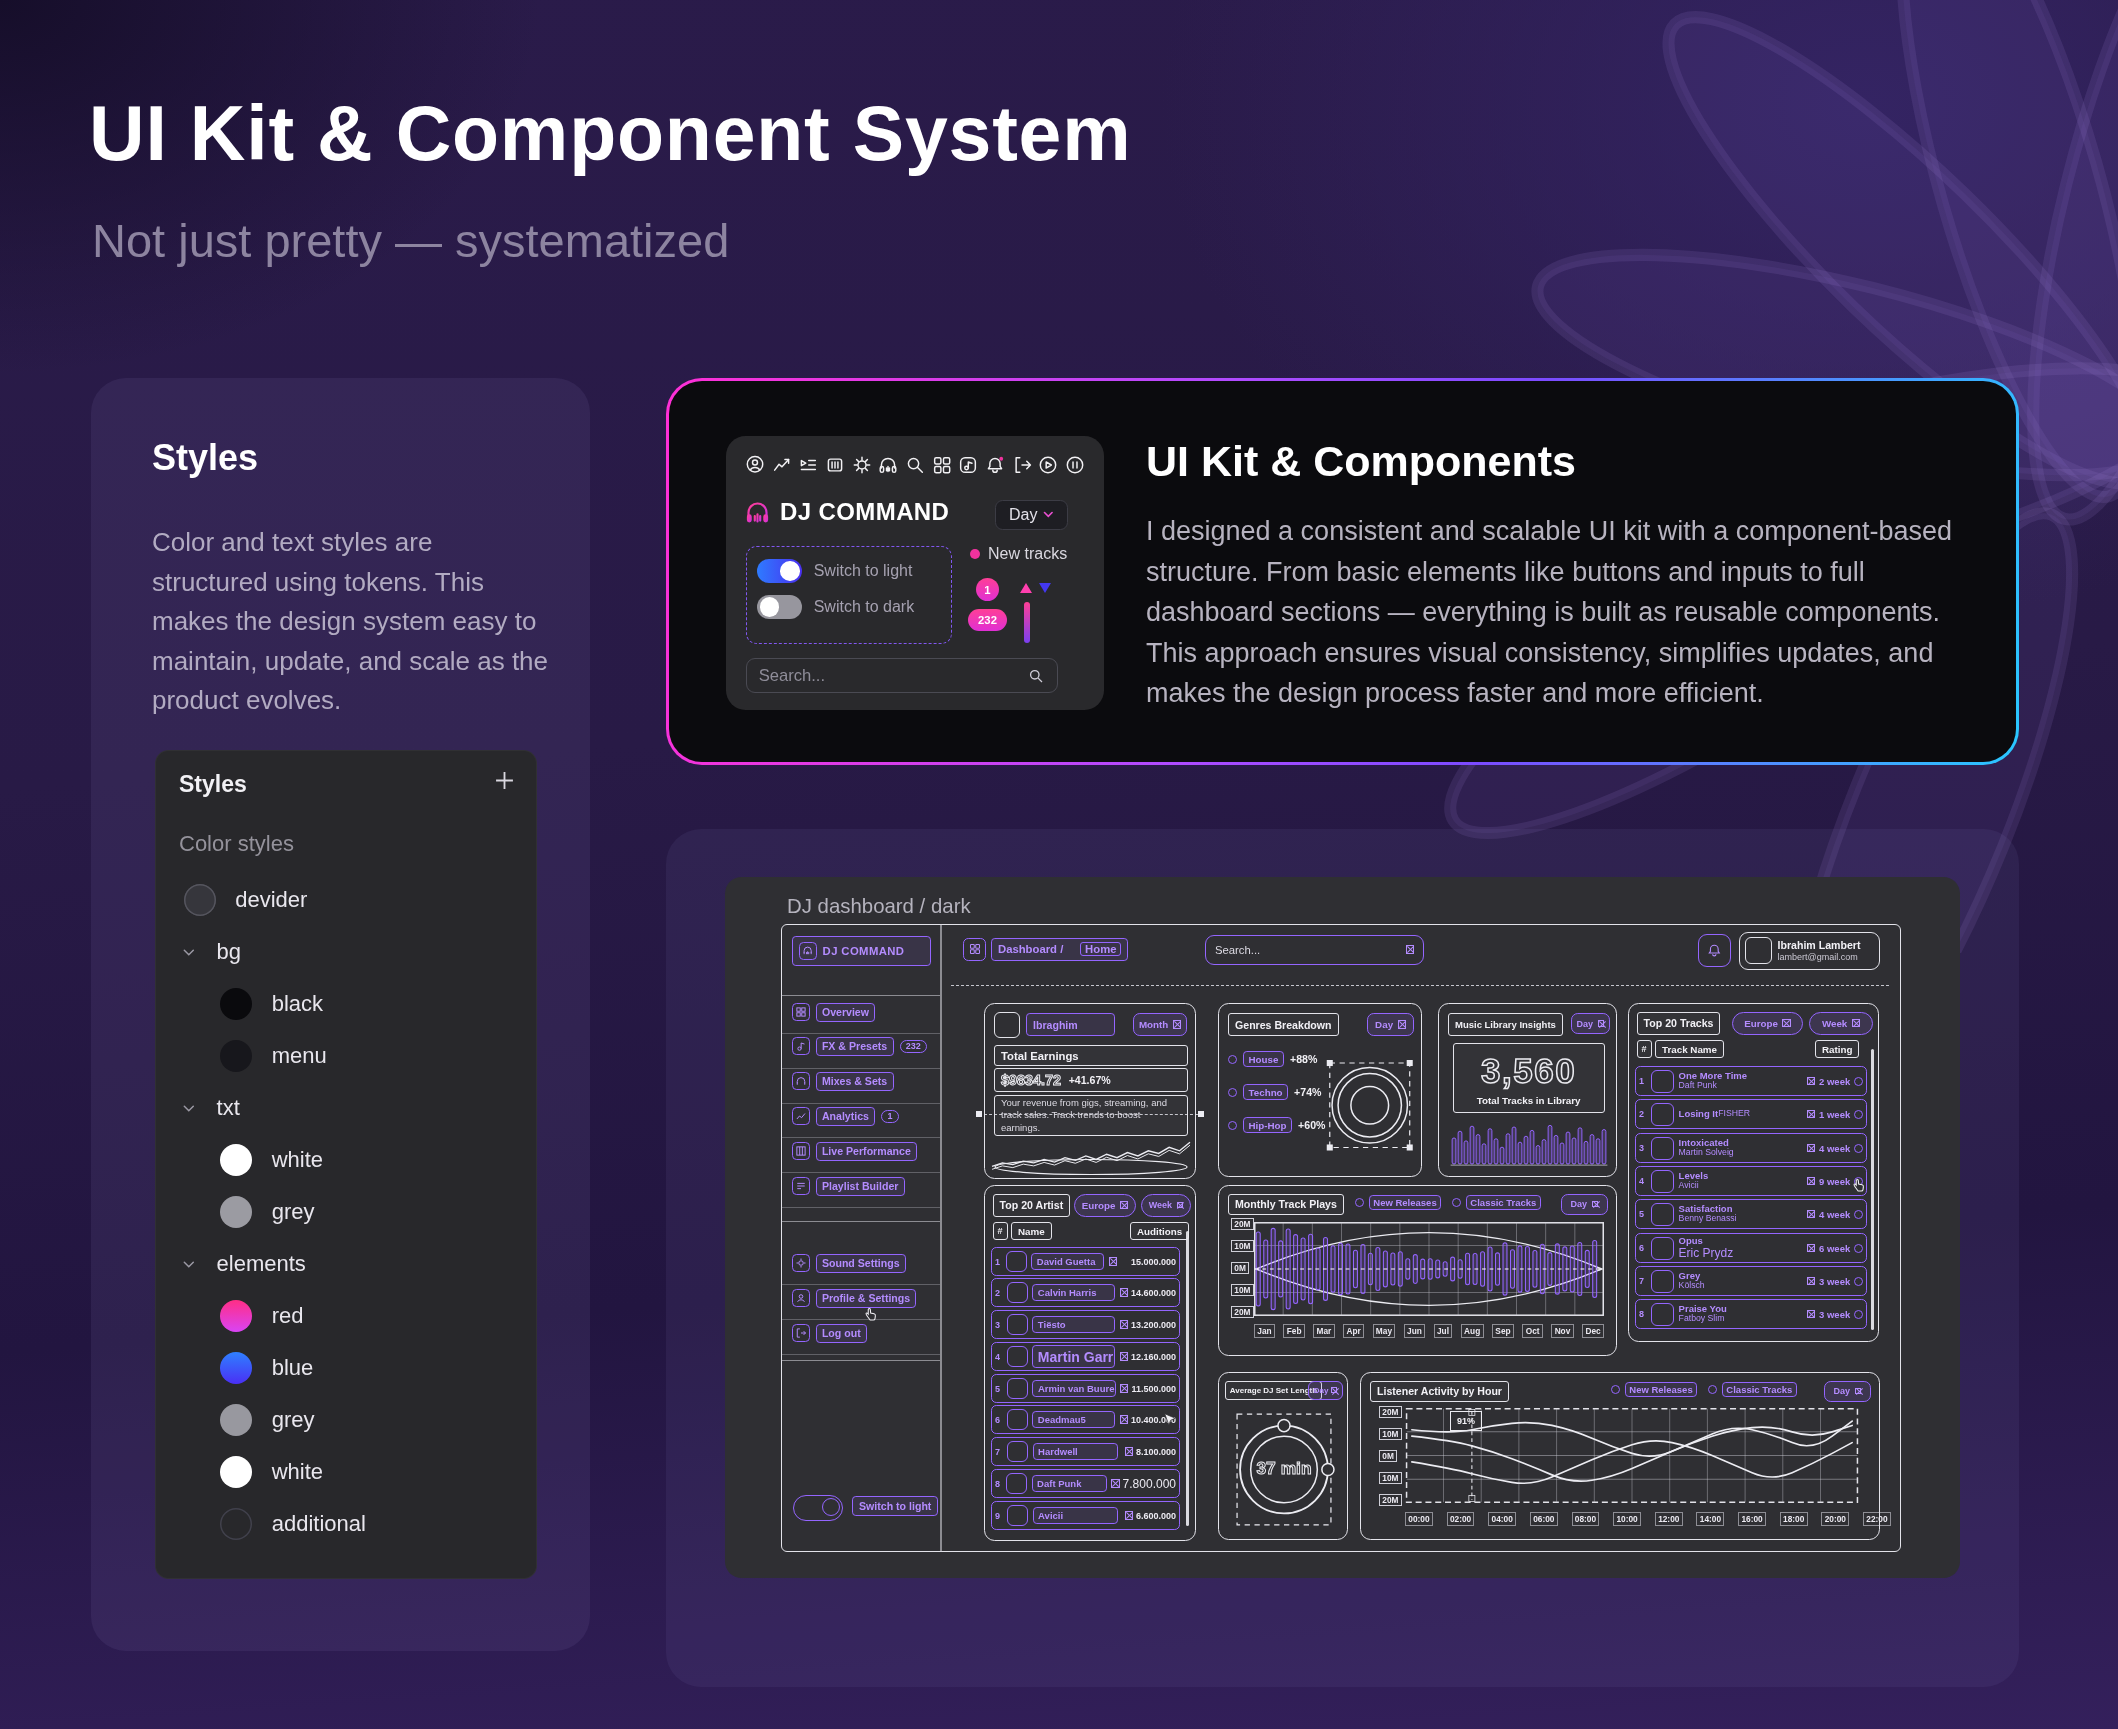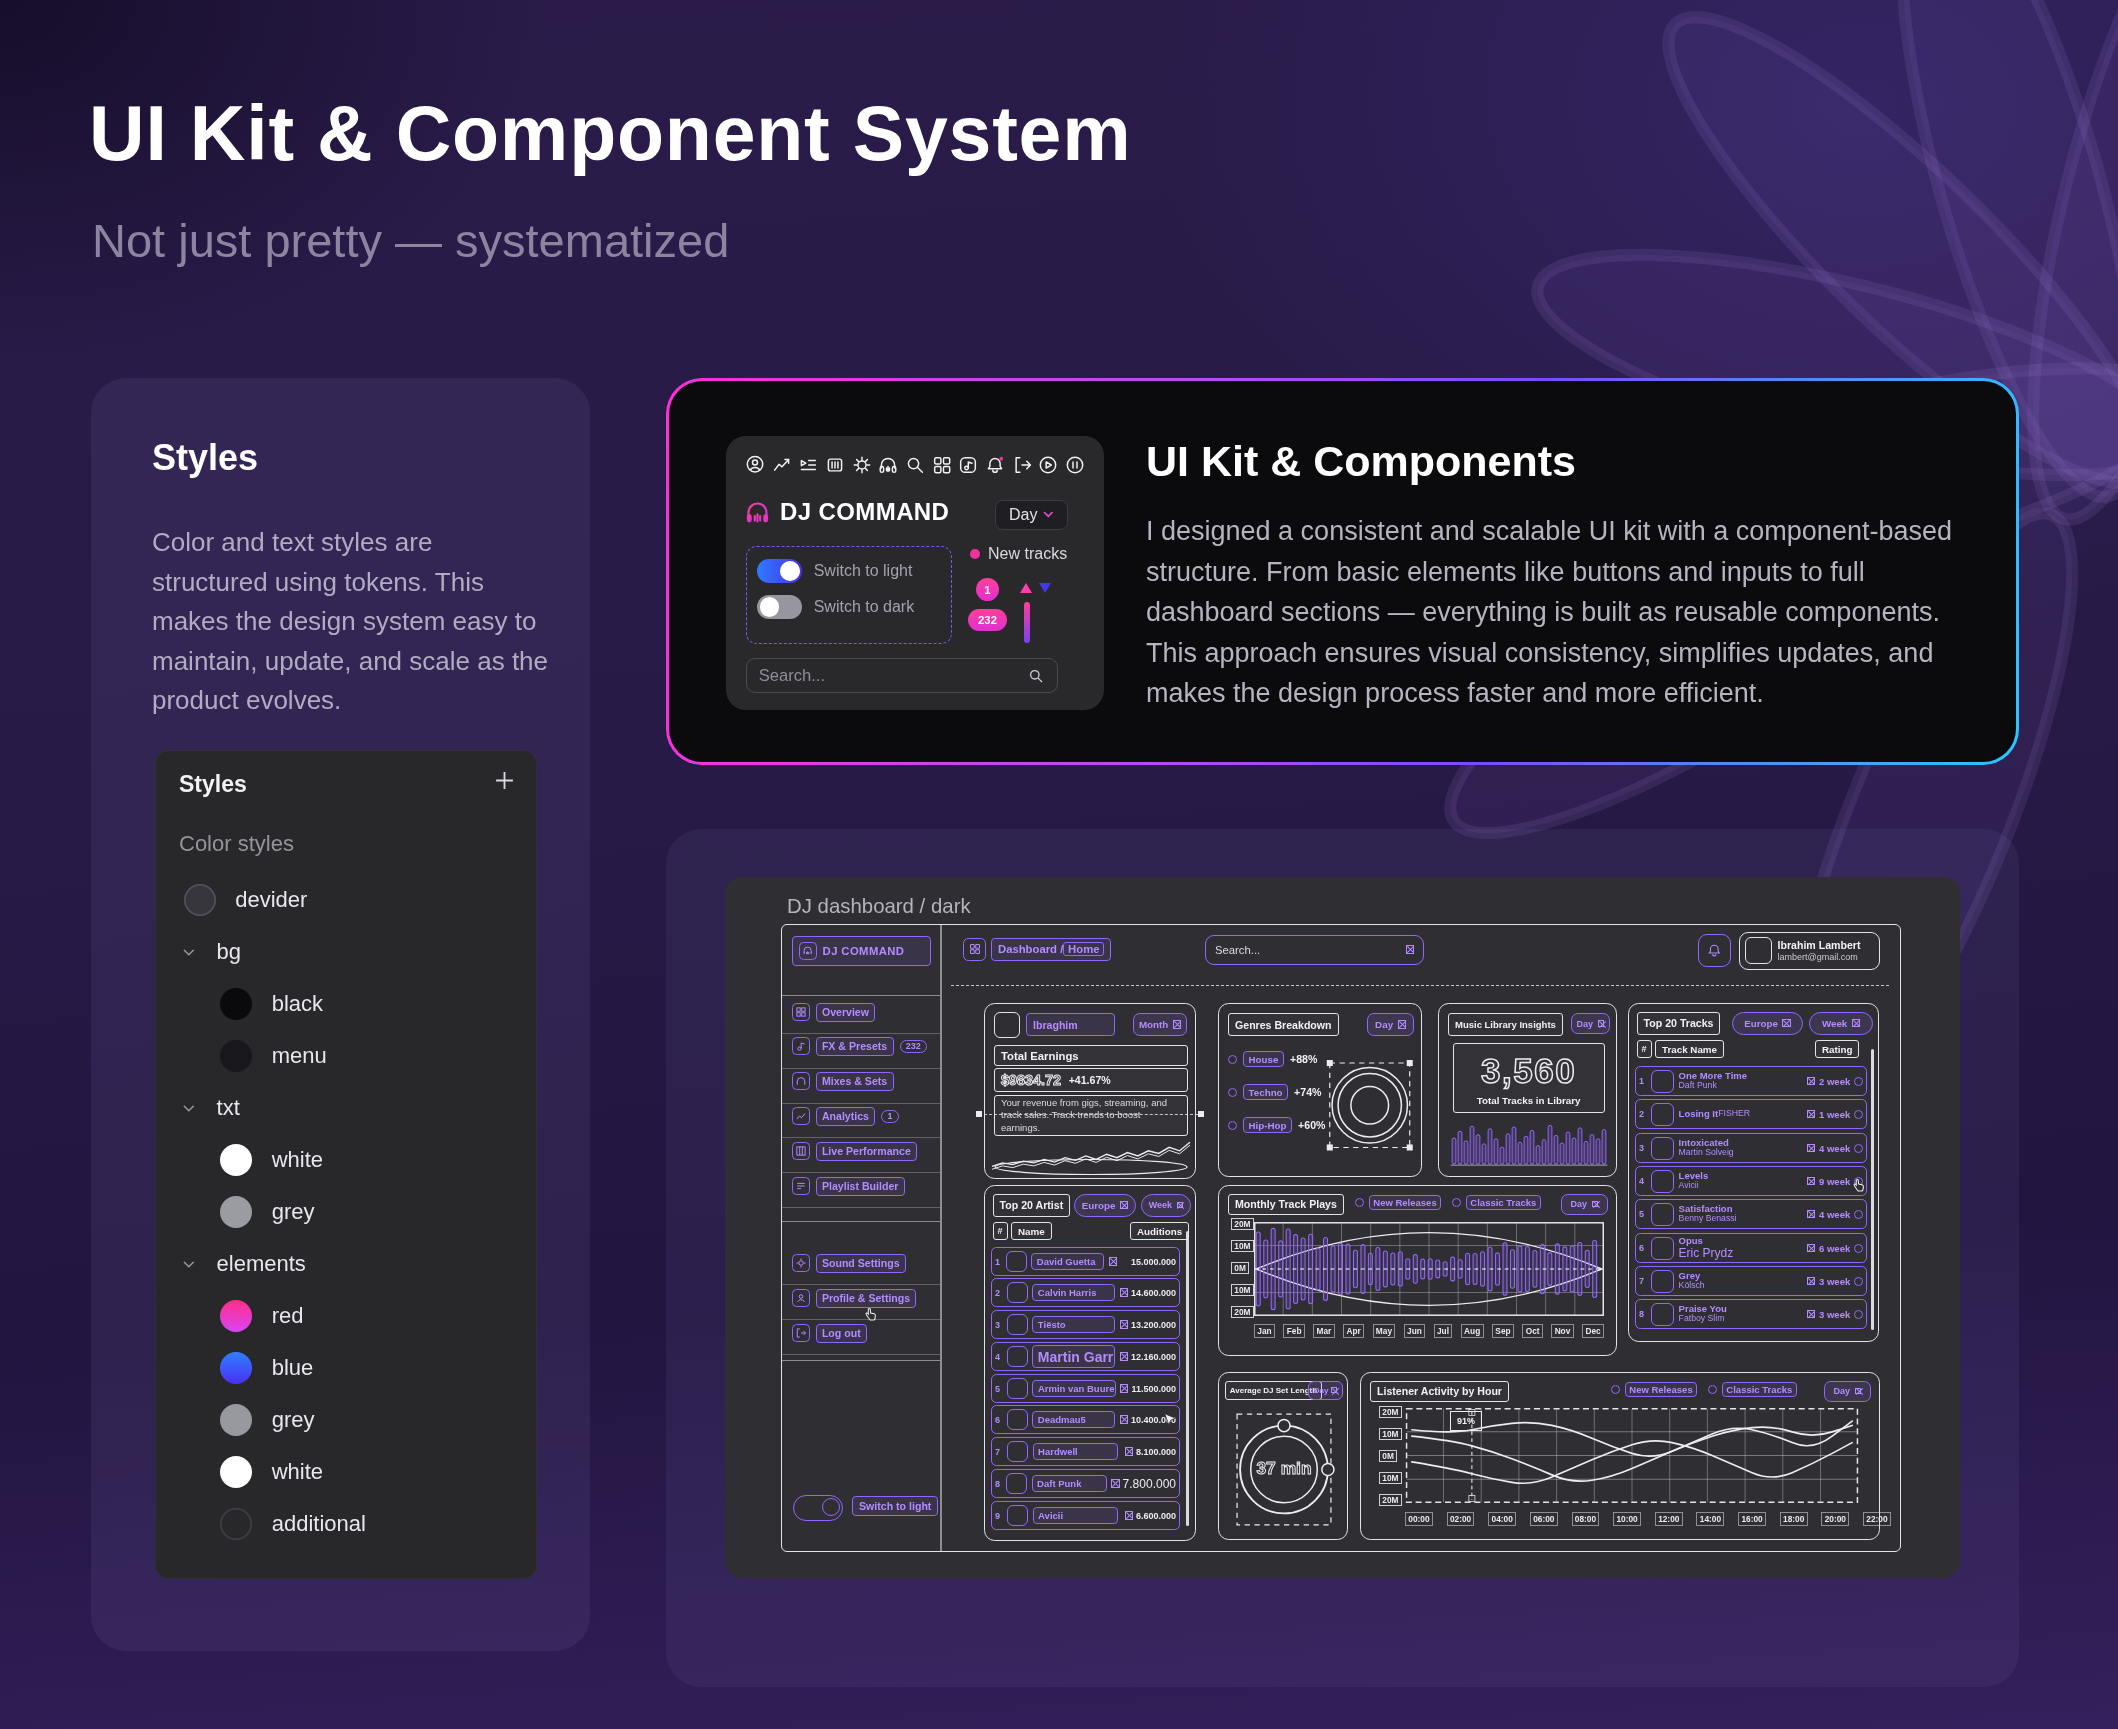--- a/index.html
+++ b/index.html
@@ -496,21 +496,21 @@
         <span class="abs" style="left:182px;top:13.6px;width:23px;height:23px;border:1.1px solid #9465ff;border-radius:5.3px;display:flex;align-items:center;justify-content:center">
           <svg width="12" height="12" viewBox="0 0 16 16">
               <g stroke="#b48cff" stroke-width="1.4" fill="none">
                 <rect x="2" y="2" width="5" height="5" rx="1"></rect>
                 <rect x="9" y="2" width="5" height="5" rx="1"></rect>
                 <rect x="2" y="9" width="5" height="5" rx="1"></rect>
                 <rect x="9" y="9" width="5" height="5" rx="1"></rect>
               </g>
             </svg>
         </span>
-        <div class="pbox abs" style="left:210px;top:13.6px;height:23px;display:flex;align-items:center;gap:0;font-size:11.3px;font-weight:bold;padding:0 6px">
+        <div class="pbox abs" style="left:210px;top:13.6px;height:23px;display:flex;align-items:center;gap:17px;font-size:11.3px;font-weight:bold;padding:0 6px">
           <span>Dashboard /</span>
           <span style="border:1.1px solid #9465ff;border-radius:3px;padding:0 3.8px">Home</span>
         </div>
         <div class="abs" style="left:424px;top:10.6px;width:219px;height:30px;border:1.5px solid #9465ff;border-radius:9px;display:flex;align-items:center;padding:0 9px;color:#dddbe4;font-size:11.3px">
           <span>Search...</span>
           <span class="xb" style="margin-left:auto;color:#b48cff"></span>
         </div>
         <div class="abs" style="left:917px;top:9.8px;width:33px;height:33px;border:1.9px solid #9465ff;border-radius:9px;display:flex;align-items:center;justify-content:center">
           <svg width="16.6" height="16.6" viewBox="0 0 30 30">
               <g stroke="#b48cff" stroke-width="2" fill="none">

